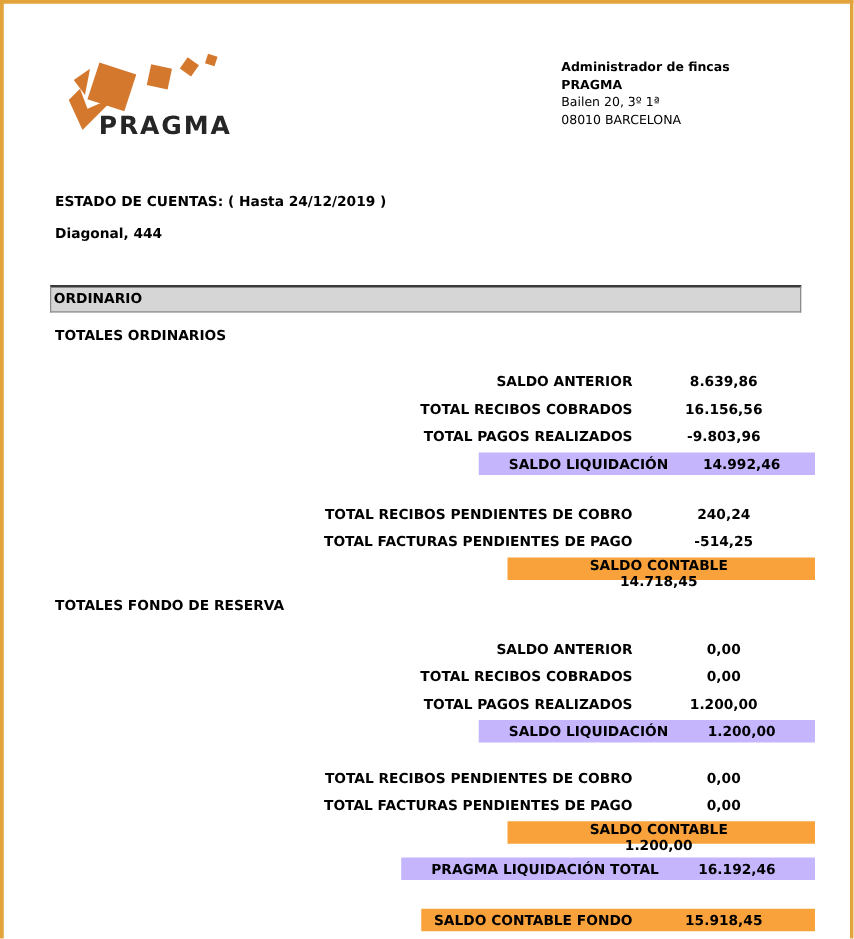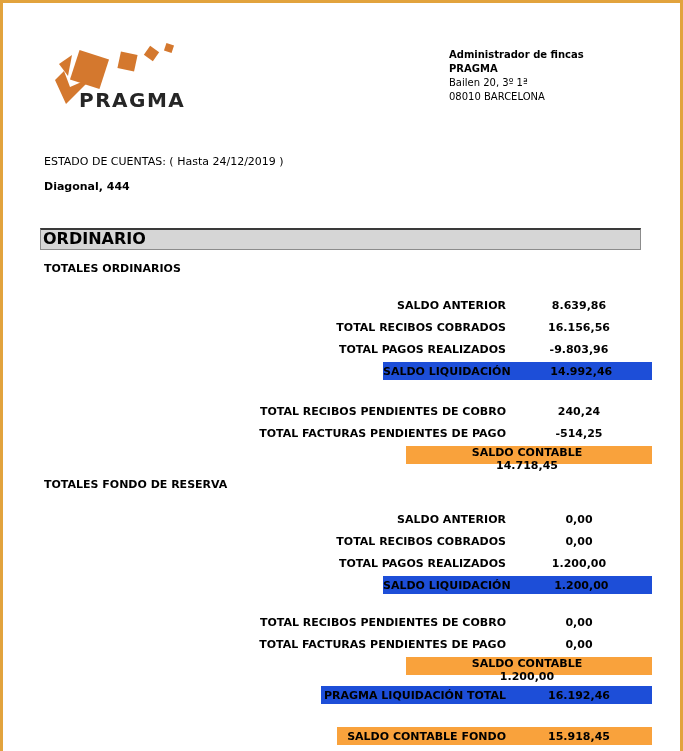--- a/index.html
+++ b/index.html
@@ -9,46 +9,46 @@
     color:#000;overflow:hidden;
   }
   .frame{
     position:absolute;inset:0;border:3px solid #E2A33D;border-bottom:none;
     pointer-events:none;z-index:5;
   }
   
   .sender{position:absolute;left:449px;top:48px;font-size:10px;line-height:14px;}
   .sender .b{font-weight:bold;}
   
-  .stmt{position:absolute;left:44px;top:155px;font-size:11px;font-weight:normal;}
+  .stmt{position:absolute;left:44px;top:155px;font-size:11px;font-weight:bold;}
   .prop{position:absolute;left:44px;top:180px;font-size:11px;font-weight:bold;}
   .section-bar{
     position:absolute;left:40px;top:228px;width:601px;height:22px;
     background:#D6D6D6;border:1px solid #8C8C8C;border-top:2px solid #3A3A3A;
-    box-sizing:border-box;font-size:16px;font-weight:bold;line-height:18px;
+    box-sizing:border-box;font-size:11px;font-weight:bold;line-height:18px;
     padding-left:2px;
   }
   .heading{position:absolute;left:44px;font-size:11px;font-weight:bold;}
   #h-ord{top:262px;}
   #h-res{top:478px;}
   
   .rows{position:absolute;left:44px;width:608px;}
   #grp-ord-liq{top:296px;}
   #grp-ord-con{top:402px;}
   #grp-res-liq{top:510px;}
   #grp-res-con{top:613px;}
   #row-total-liq{top:686px;}
   #row-total-con{top:727px;}
   .row{
     display:flex;align-items:center;height:18px;margin-bottom:4px;
     font-size:11px;font-weight:bold;
   }
   .row .lbl{flex:1;text-align:right;padding-right:4px;white-space:nowrap;}
   .row .val{width:142px;text-align:center;padding-right:4px;box-sizing:border-box;white-space:nowrap;}
-  .hl-y{background:#1d4ed8;}
+  .hl-y{background:#c4b5fd;padding-left:24px;}
   .hl-o{background:#F9A23C;}
   .ml-339{margin-left:339px;}
   .ml-362{margin-left:362px;flex-direction:column;}
   .ml-277{margin-left:277px;}
   .ml-293{margin-left:293px;}
   
   .logo{position:absolute;left:55px;top:40px;}
 </style>
 </head>
 <body>

